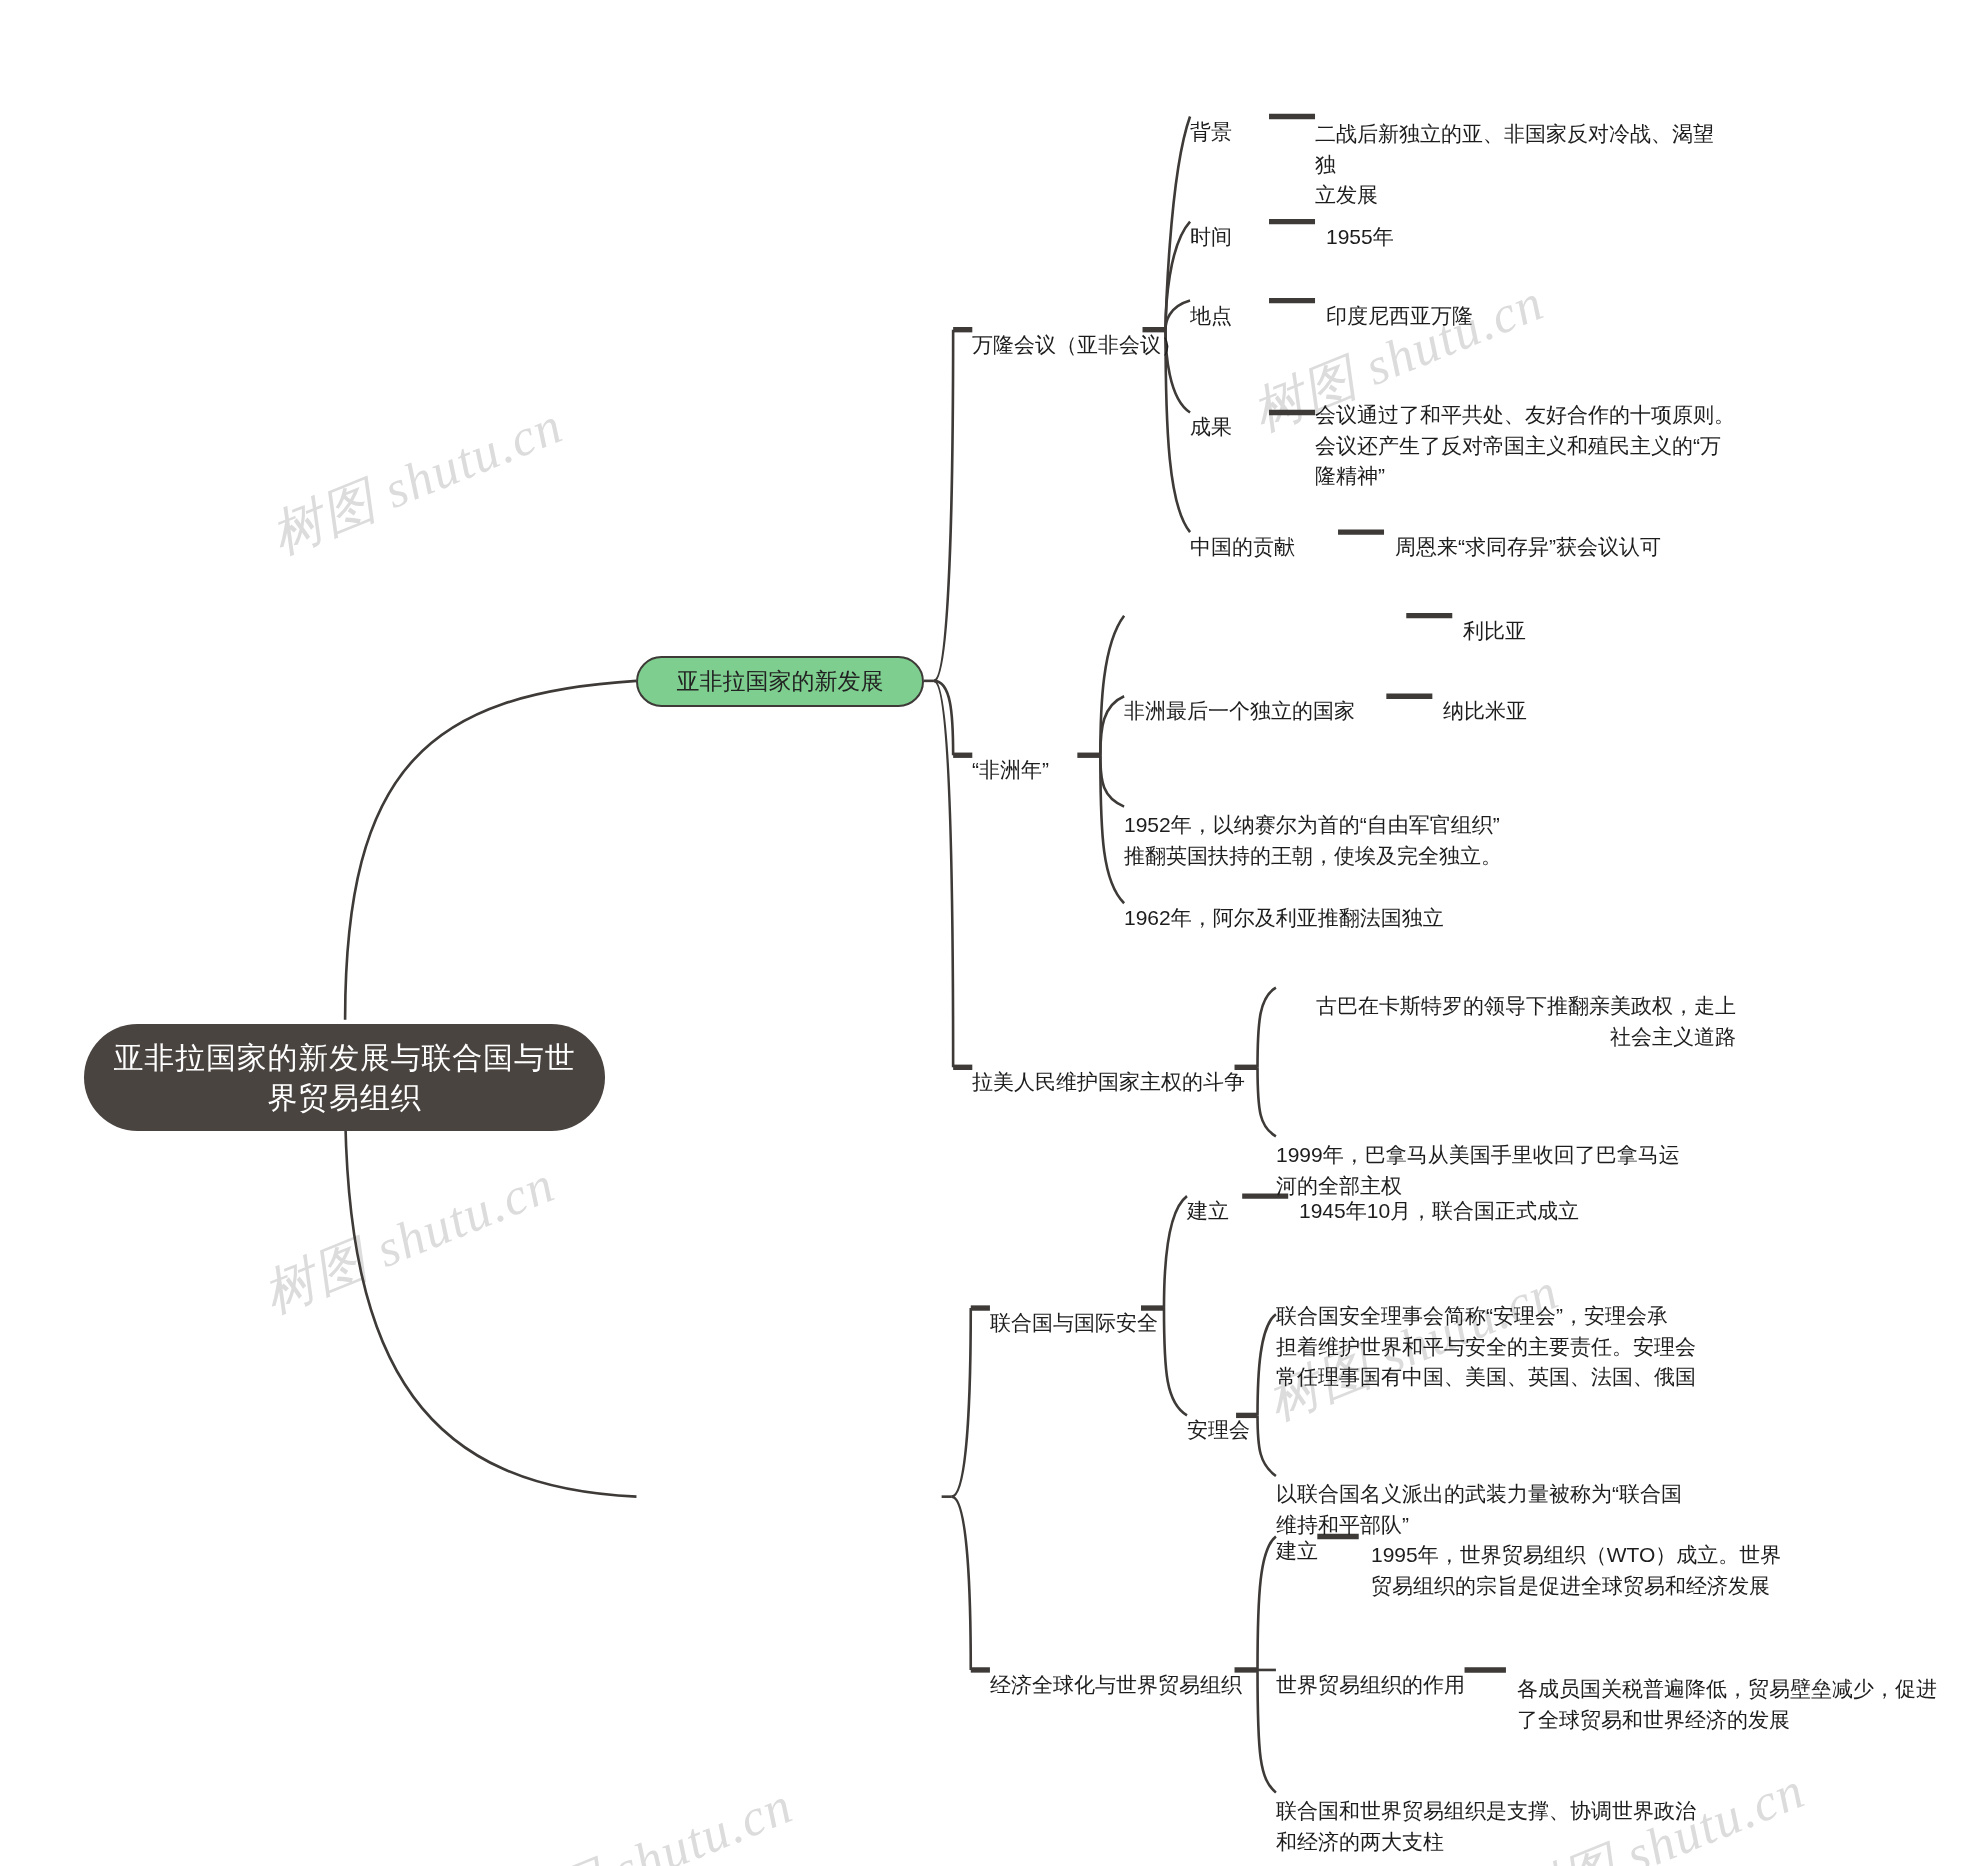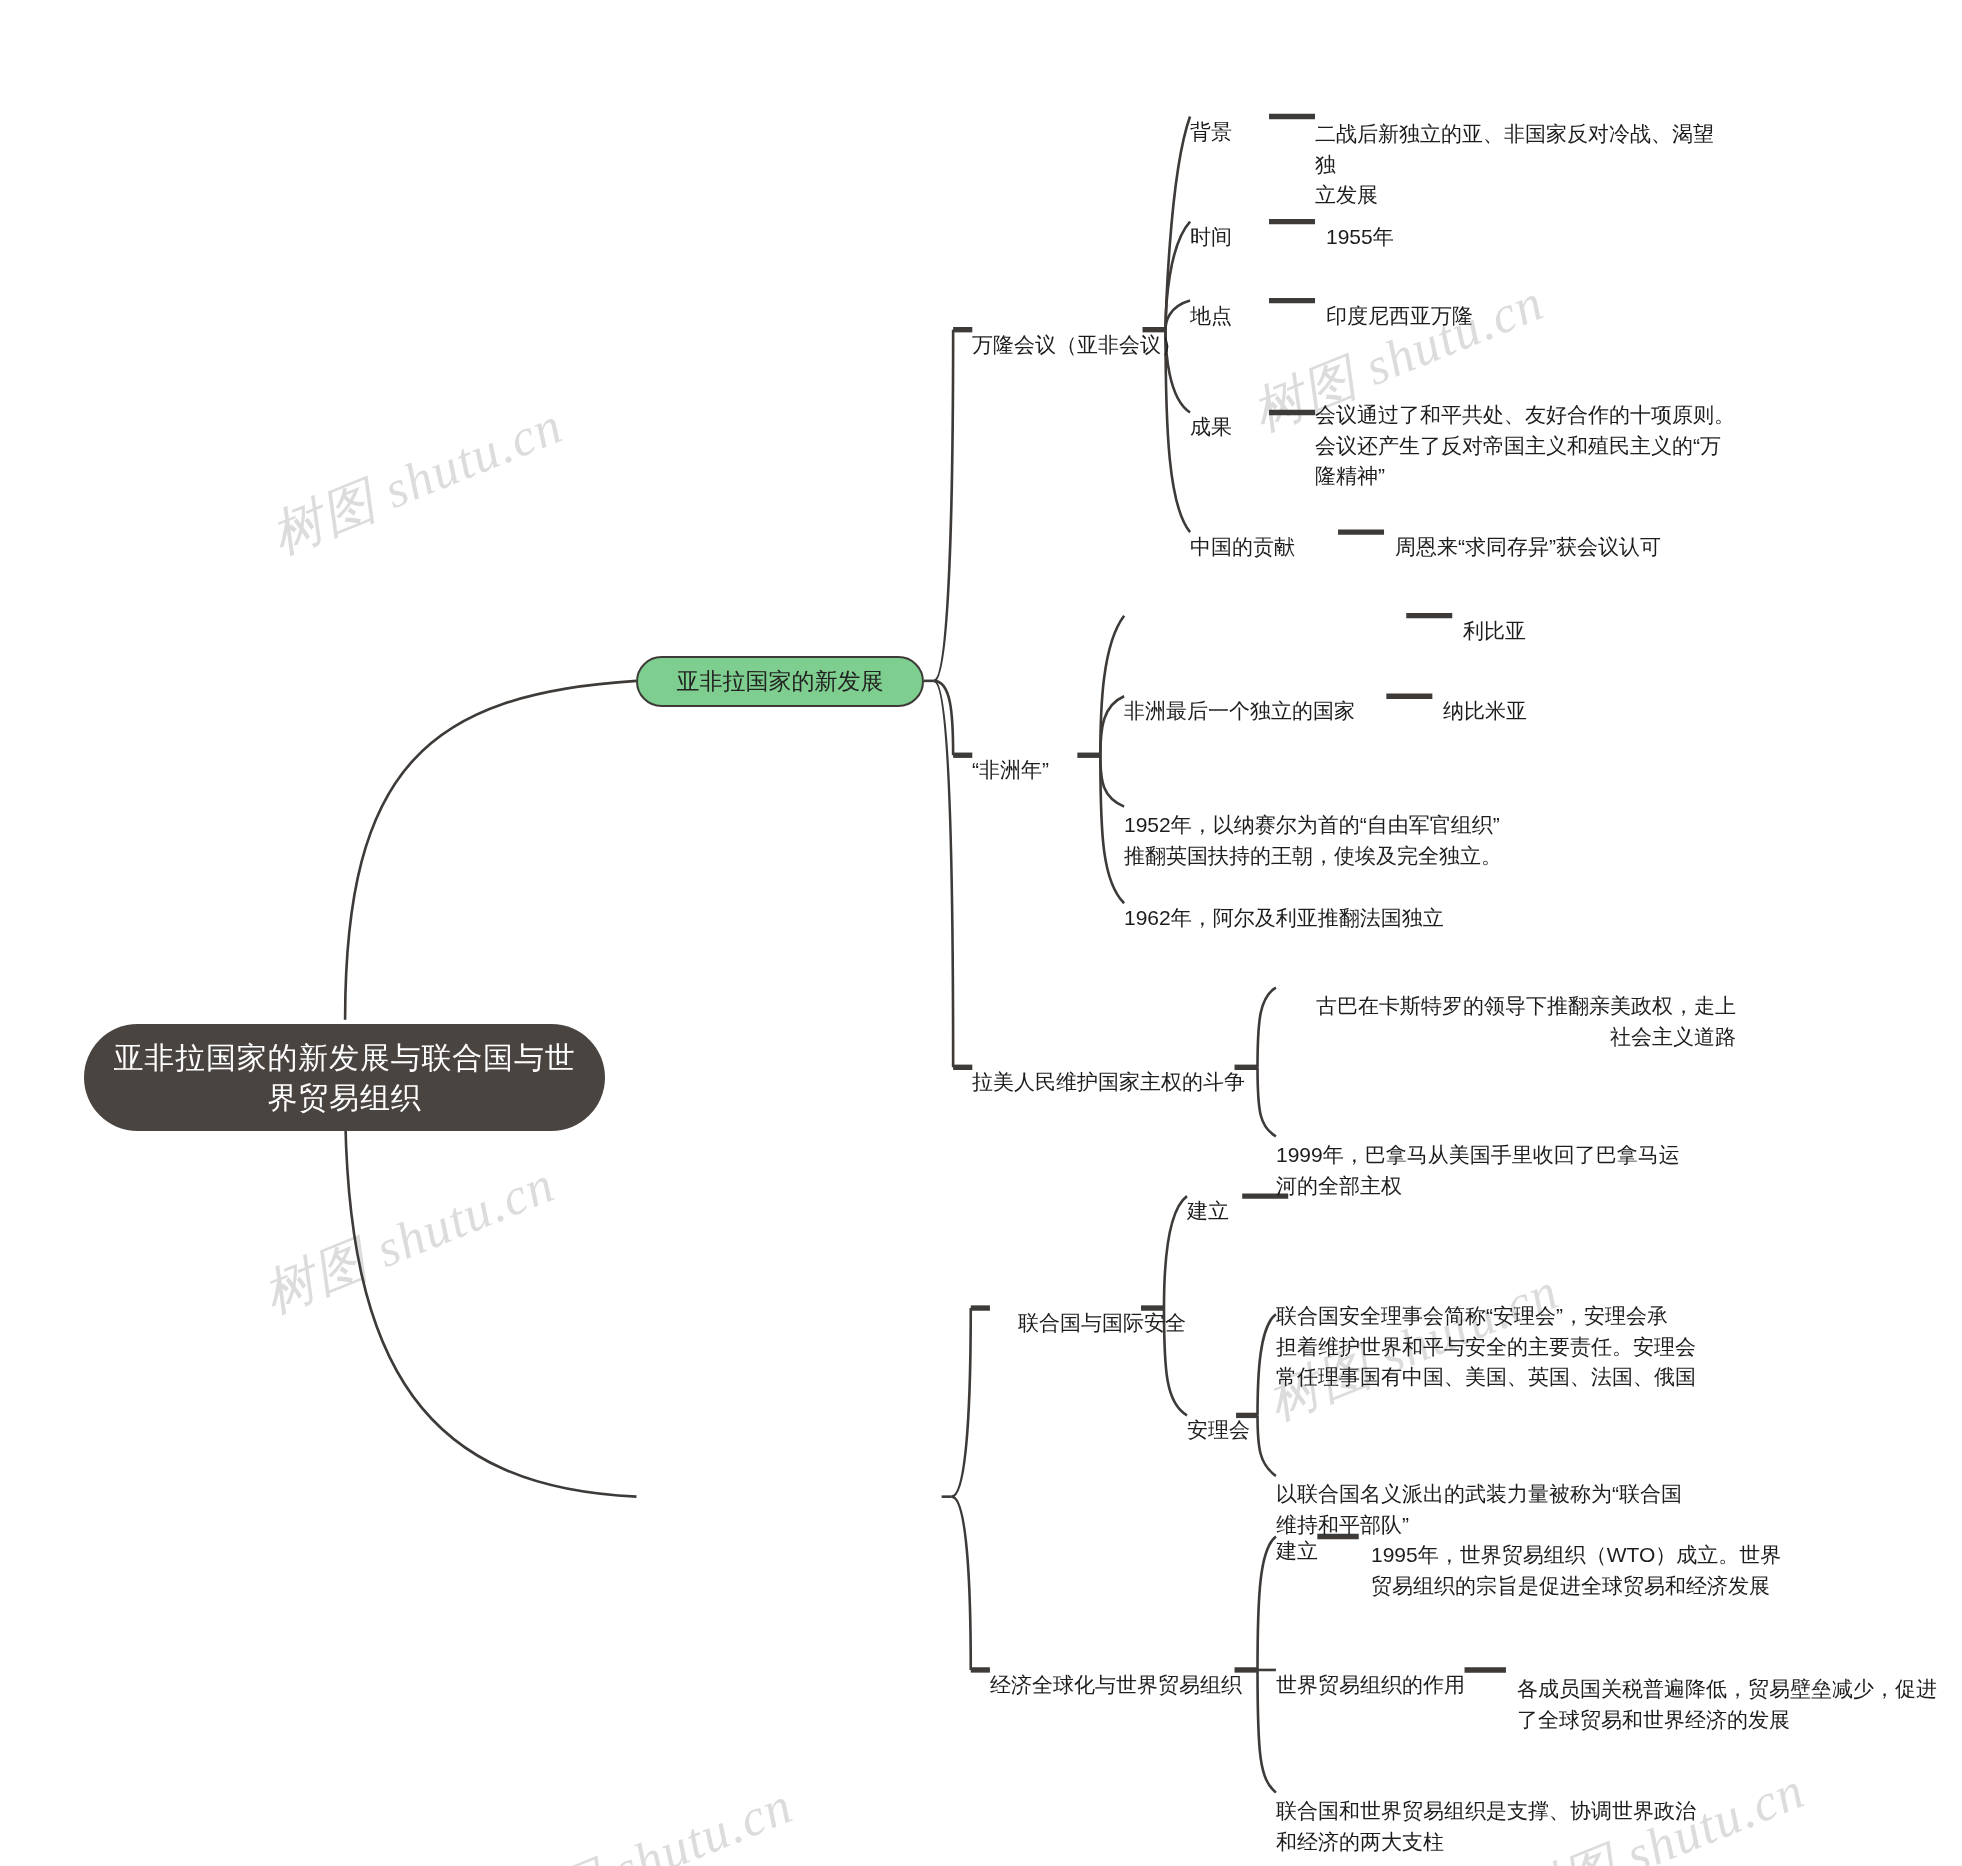--- a/index.html
+++ b/index.html
@@ -216,29 +216,32 @@
 
   <div class="node leaf l3" style="left:1276px;top:961px;width:460px;text-align:right;">
     <span>古巴在卡斯特罗的领导下推翻亲美政权，走上
 社会主义道路</span>
   </div>
   <div class="node leaf l3" style="left:1276px;top:1110px;width:460px;">
     <span>1999年，巴拿马从美国手里收回了巴拿马运
 河的全部主权</span>
   </div>
 
-  <div class="node leaf l2 mid-left" style="left:990px;top:1308px;margin-left:28px;">
+  <div class="node leaf l2 mid-left" style="left:990px;top:1308px;">
     <span>联合国与国际安全</span>
   </div>
   <div class="node leaf l2 mid-left" style="left:990px;top:1670px;">
     <span>经济全球化与世界贸易组织</span>
   </div>
 
   <div class="node leaf l3 mid-left" style="left:1187px;top:1196px;">
     <span>建立</span>
+  </div>
+  <div class="node leaf l3 mid-left" style="left:1299px;top:1196px;">
+    <span>1945年10月，联合国正式成立</span>
   </div>
 
   <div class="node leaf l3 mid-left" style="left:1187px;top:1415px;">
     <span>安理会</span>
   </div>
   <div class="node leaf l3" style="left:1276px;top:1271px;width:475px;">
     <span>联合国安全理事会简称“安理会”，安理会承
 担着维护世界和平与安全的主要责任。安理会
 常任理事国有中国、美国、英国、法国、俄国</span>
   </div>

